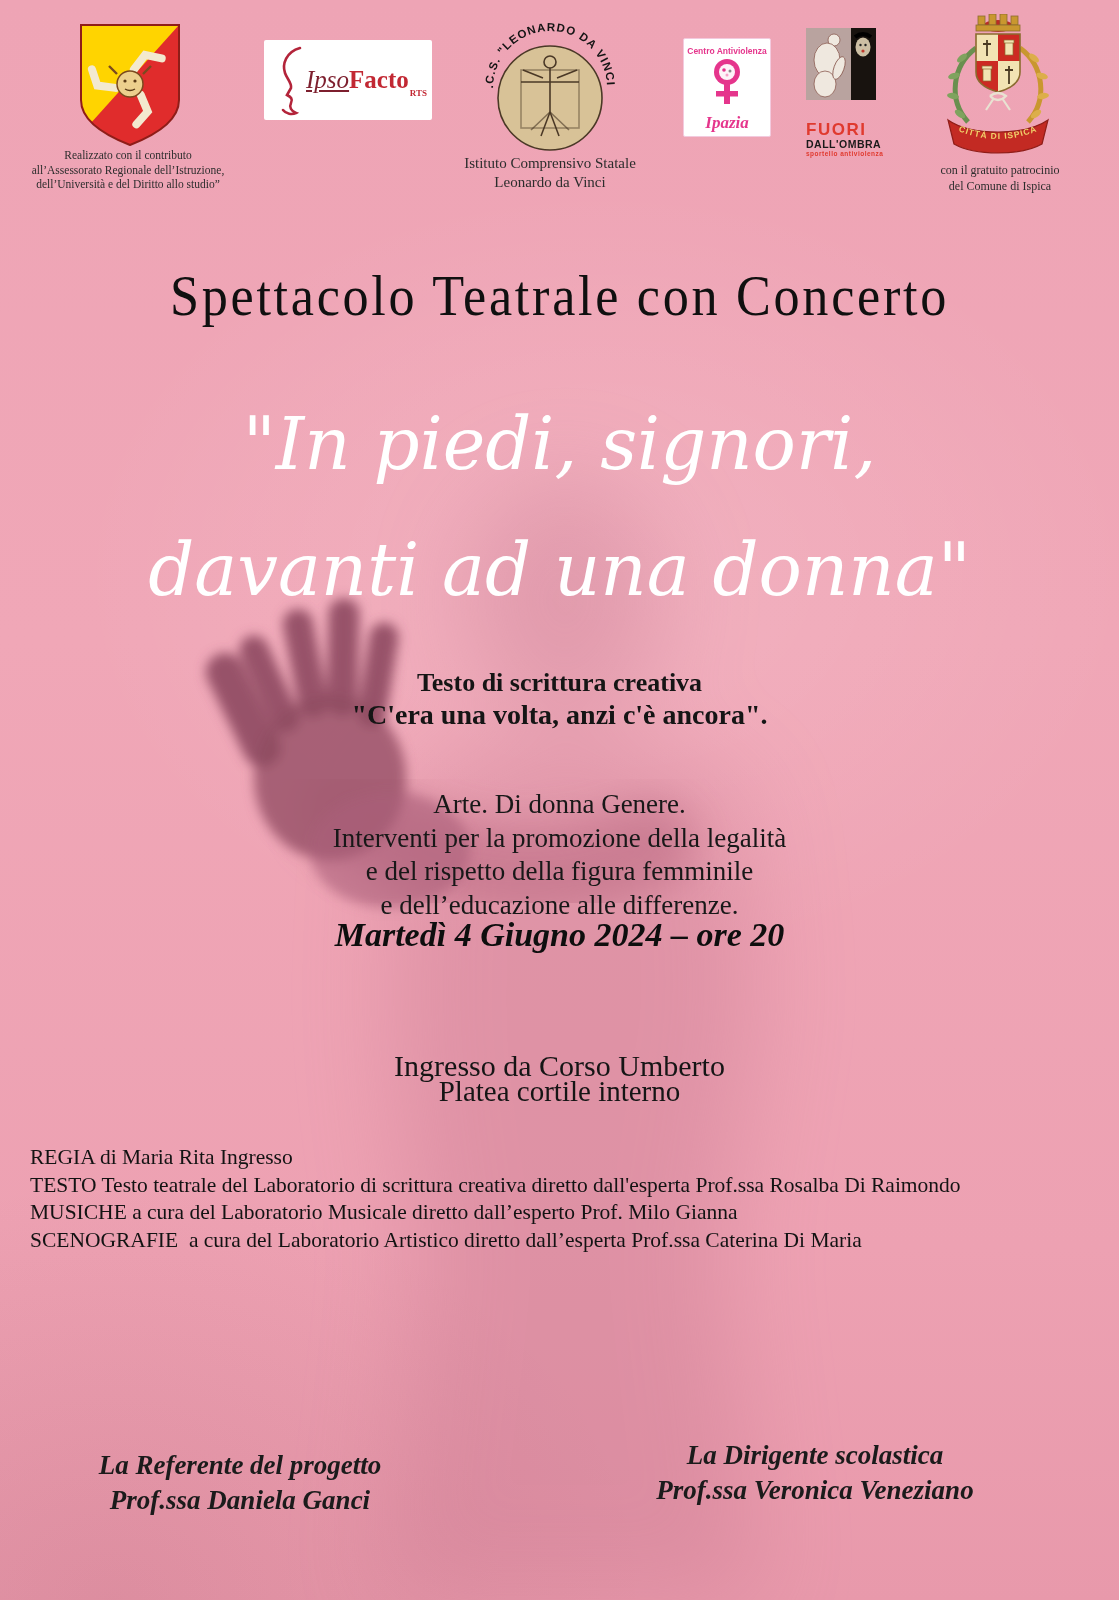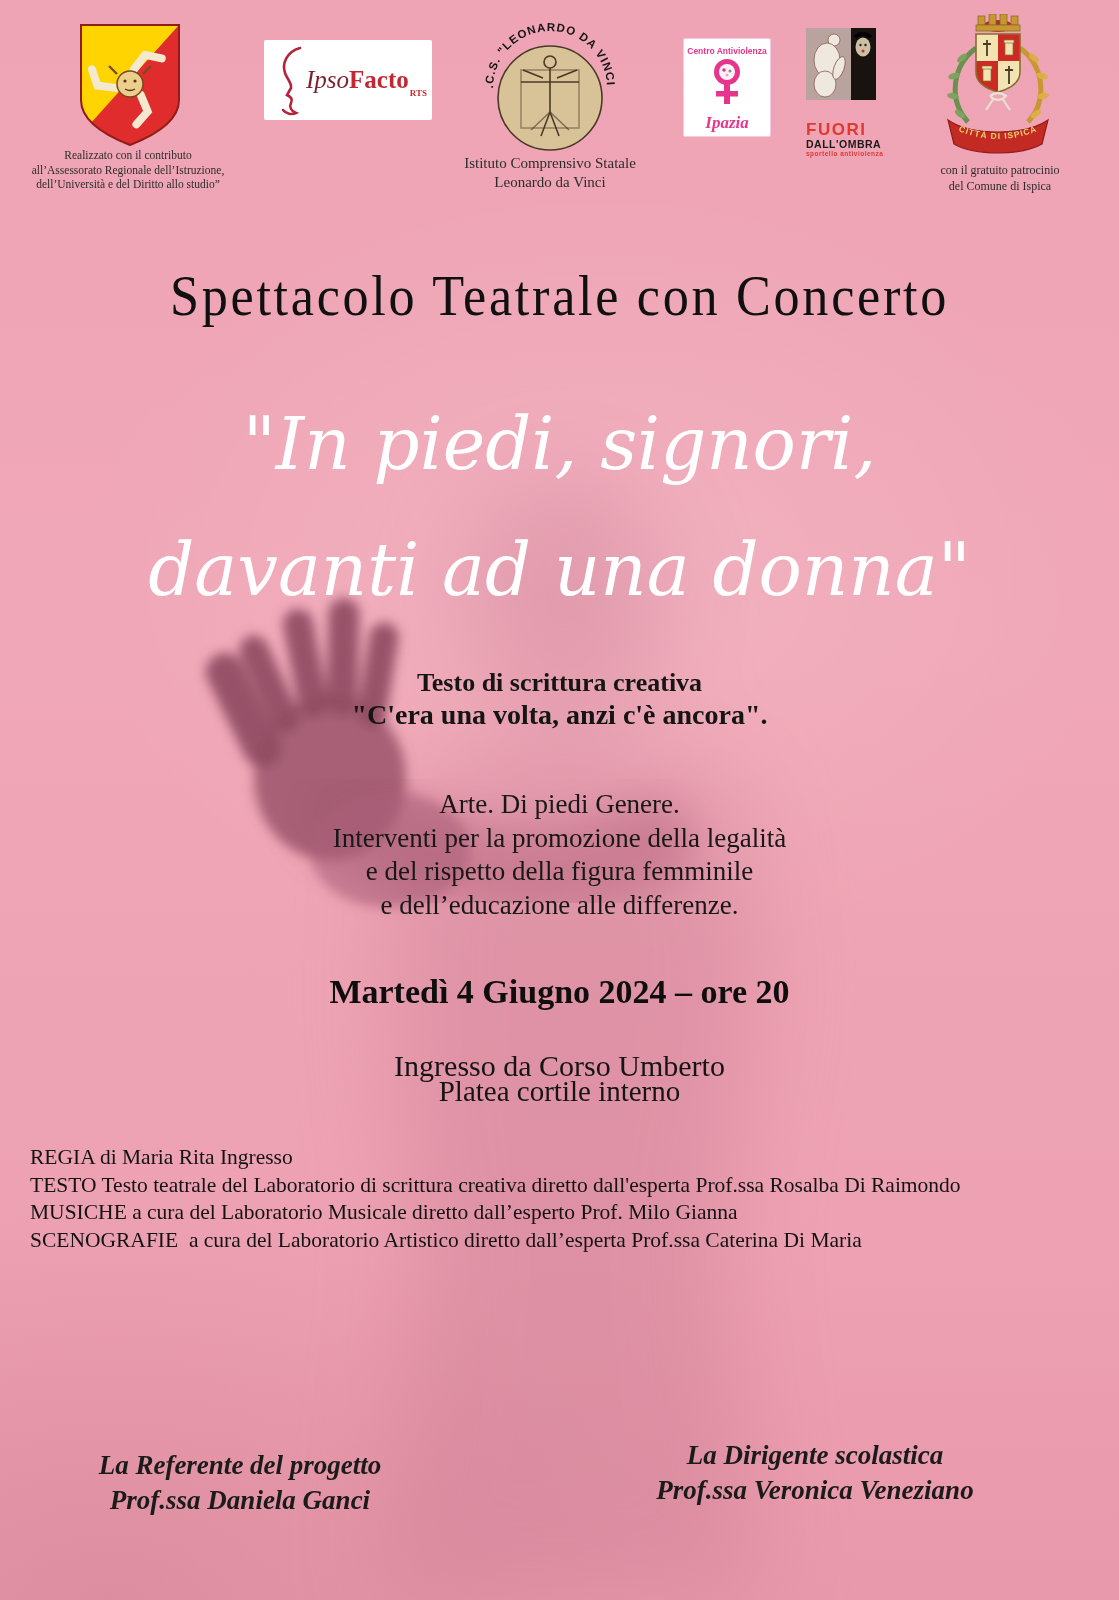--- a/index.html
+++ b/index.html
@@ -18,21 +18,21 @@
 
   
   .caption{font-size:11.5px;line-height:14.5px;color:#2d2d2d;text-align:center;}
   .caption span{display:block;}
   .cap-ics{font-size:15px;line-height:19px;}
   .cap-isp{font-size:12px;line-height:15.5px;}
 
   
   .ipso-box{left:264px;top:40px;width:168px;height:80px;background:#ffffff;border-radius:2px;
             display:flex;align-items:center;padding-left:6px;box-sizing:border-box;}
-  .ipso-word{font-style:italic;font-size:25px;color:#7d1f2e;font-family:"Liberation Serif",serif;}
+  .ipso-word{font-style:italic;font-size:25px;color:#7d1f2e;font-family:"Liberation Serif",serif;text-decoration:underline;}
   .facto-word{font-style:normal;font-weight:bold;font-size:25px;color:#c22833;}
   .rts-word{font-size:9px;color:#c22833;font-weight:bold;margin-left:1px;align-self:flex-end;margin-bottom:22px;}
 
   
   .ipazia-box{left:683px;top:38px;width:86px;height:97px;background:#ffffff;border:1px solid #f3cade;
               border-radius:2px;text-align:center;}
   .ipazia-top{font-family:"Liberation Sans",sans-serif;font-size:8.5px;font-weight:bold;color:#e5358c;margin-top:7px;}
   .ipazia-name{position:absolute;bottom:3px;width:100%;font-style:italic;font-weight:bold;font-size:17px;color:#e5358c;margin-top:24px;}
 
   
@@ -46,21 +46,21 @@
   .quote{color:#ffffff;font-style:italic;font-family:"DejaVu Serif",serif;}
   .q1{top:402px;font-size:72px;}
   .q2{top:528px;font-size:72px;}
 
   .sub1{top:668px;font-size:26px;font-weight:bold;}
   .sub2{top:699px;font-size:28px;font-weight:bold;}
 
   .desc{top:788px;font-size:27px;line-height:33.5px;color:#181818;}
   .desc span{display:block;}
 
-  .date{top:973px;font-size:34px;font-weight:bold;color:#0e0e0e;}
+  .date{top:916px;font-size:34px;font-weight:bold;color:#0e0e0e;font-style:italic;}
   .venue{top:1075px;font-size:29px;}
   .entrance{top:1049px;font-size:30px;}
 
   .credits{left:30px;top:1144px;width:1075px;font-size:21.5px;line-height:27.5px;color:#131313;}
   .credit-line span{white-space:pre-wrap;}
 
   .sig{font-style:italic;font-weight:bold;font-size:27px;line-height:35px;text-align:center;color:#1b1b1b;}
   .sig span{display:block;}
   .sig-left{left:55px;top:1448px;width:370px;}
   .sig-right{left:615px;top:1438px;width:400px;}
@@ -270,21 +270,21 @@
 
     <div class="abs center title">Spettacolo Teatrale con Concerto</div>
 
     <div class="abs center quote q1">"In piedi, signori,</div>
     <div class="abs center quote q2">davanti ad una donna"</div>
 
     <div class="abs center sub1">Testo di scrittura creativa</div>
     <div class="abs center sub2">"C'era una volta, anzi c'è ancora".</div>
 
     <div class="abs center desc">
-      <span>Arte. Di piedi Genere.</span>
+      <span>Arte. Di donna Genere.</span>
       <span>Interventi per la promozione della legalità</span>
       <span>e del rispetto della figura femminile</span>
       <span>e dell’educazione alle differenze.</span>
     </div>
 
     <div class="abs center date">Martedì 4 Giugno 2024 – ore 20</div>
     <div class="abs center venue">Platea cortile interno</div>
     <div class="abs center entrance">Ingresso da Corso Umberto</div>
 
     <div class="abs credits">

